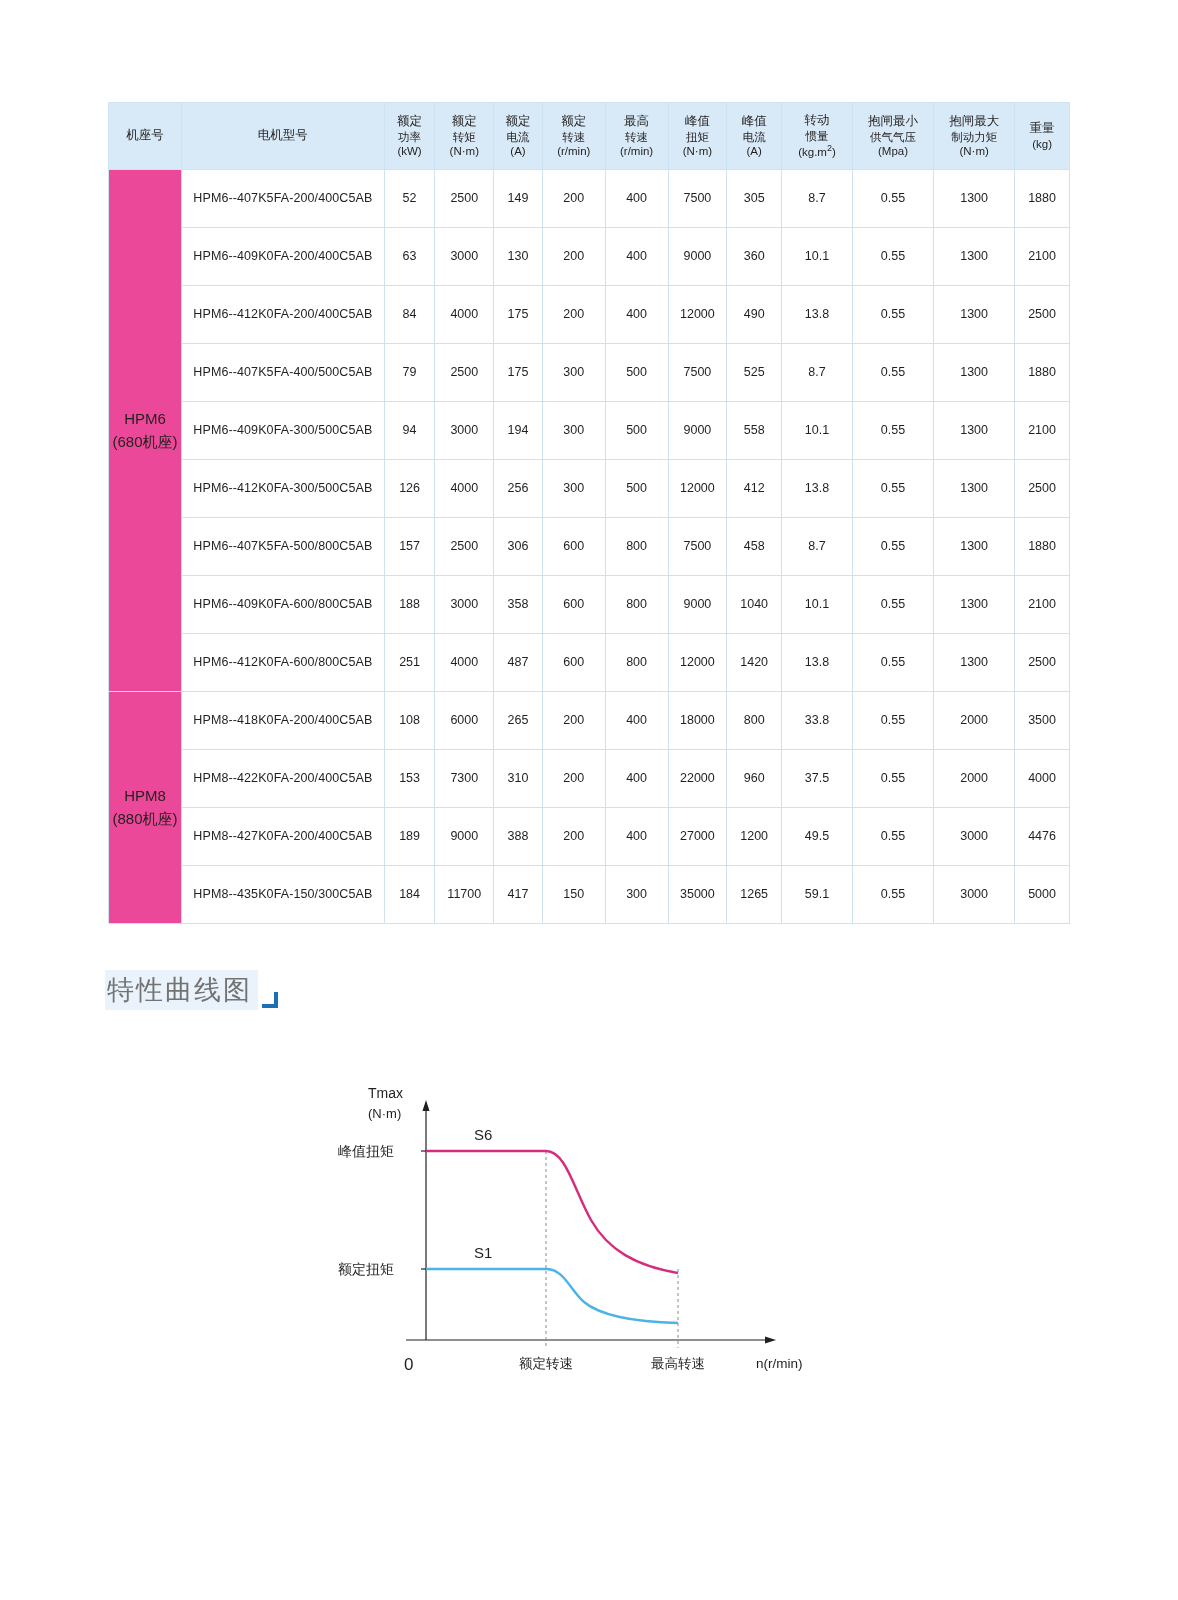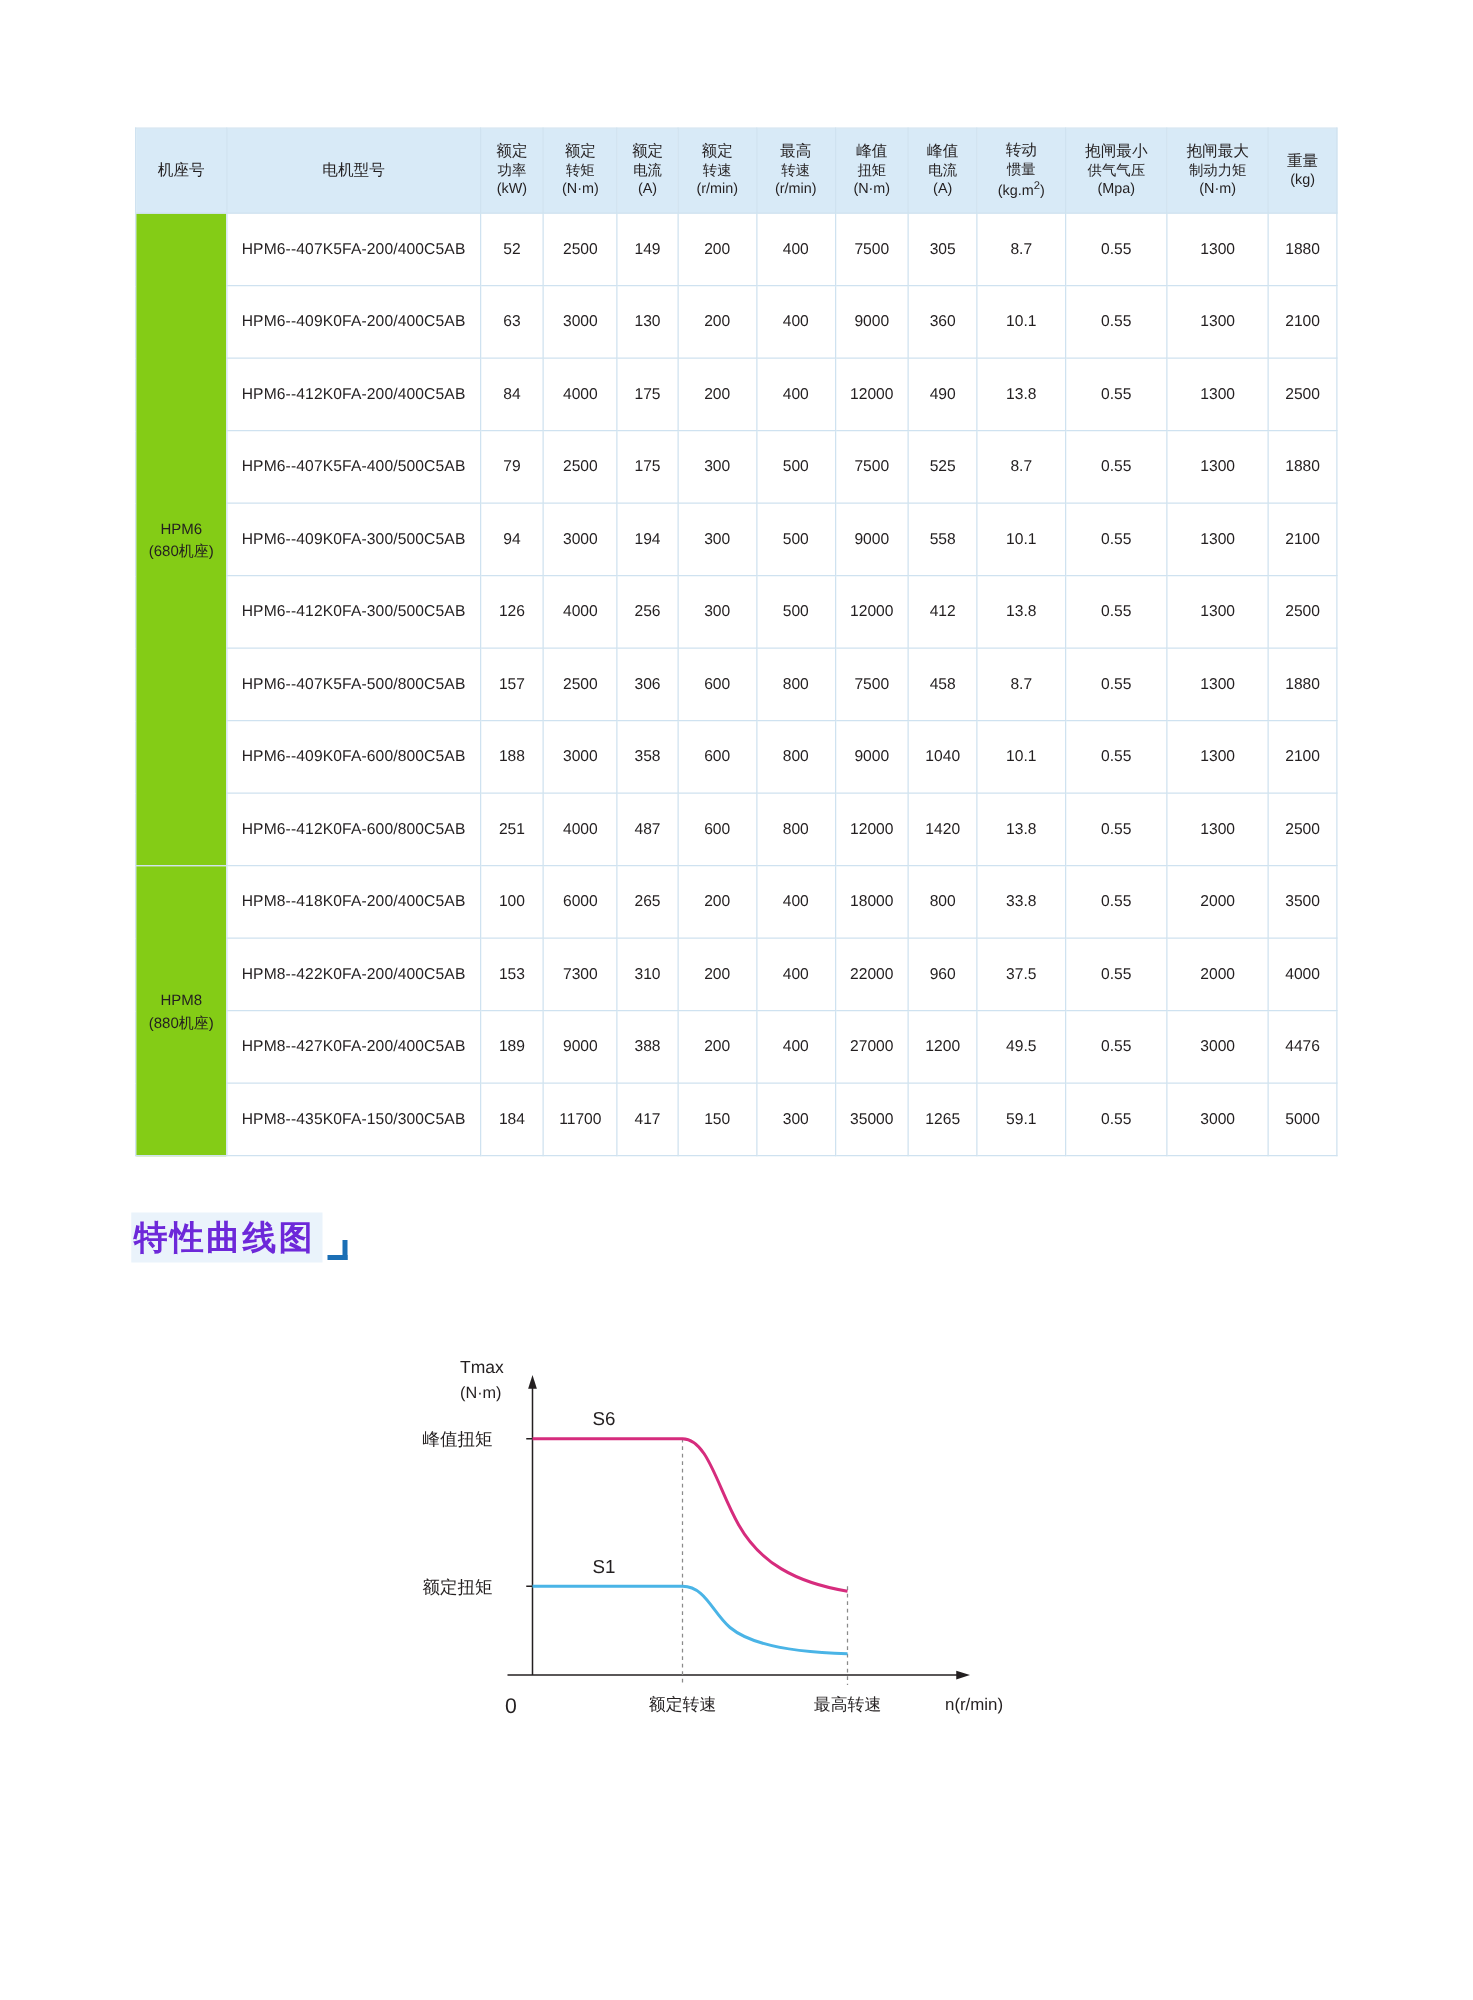--- a/index.html
+++ b/index.html
@@ -44,44 +44,44 @@
   table.spec thead th .sub {
     display: block;
     font-size: 11.5px;
   }
   table.spec tbody td {
     height: 55px;
     background: #ffffff;
     font-size: 12.5px;
   }
   table.spec tbody td.group {
-    background: #84cc16;
-    font-size: 12px;
+    background: #ec4899;
+    font-size: 15px;
     line-height: 1.5;
   }
   table.spec tbody td.model {
     text-align: center;
     font-size: 12.5px;
     letter-spacing: 0.1px;
     margin-top: 24px;
   }
   .sup { font-size: 9px; vertical-align: super; }
 
   
   .section-title {
     position: absolute;
     left: 105px;
     top: 970px;
     display: flex;
     align-items: flex-end;
   }
   .section-title .txt {
     font-size: 27px;
-    font-weight: bold;
-    color: #6d28d9;
+    font-weight: normal;
+    color: #737373;
     background: #eaf3fb;
     padding: 2px 6px 2px 2px;
     letter-spacing: 2px;
     font-family: "DejaVu Sans", "Liberation Sans", sans-serif;
   }
   .section-title .corner {
     width: 12px;
     height: 12px;
     margin-left: 4px;
     margin-bottom: 2px;
@@ -317,21 +317,21 @@
           <td>0.55</td>
           <td>1300</td>
           <td>2500</td>
         </tr>
         <tr>
           <td class="group" rowspan="4">
             <div>HPM8</div>
             <div>(880机座)</div>
           </td>
           <td class="model">HPM8--418K0FA-200/400C5AB</td>
-          <td>100</td>
+          <td>108</td>
           <td>6000</td>
           <td>265</td>
           <td>200</td>
           <td>400</td>
           <td>18000</td>
           <td>800</td>
           <td>33.8</td>
           <td>0.55</td>
           <td>2000</td>
           <td>3500</td>

